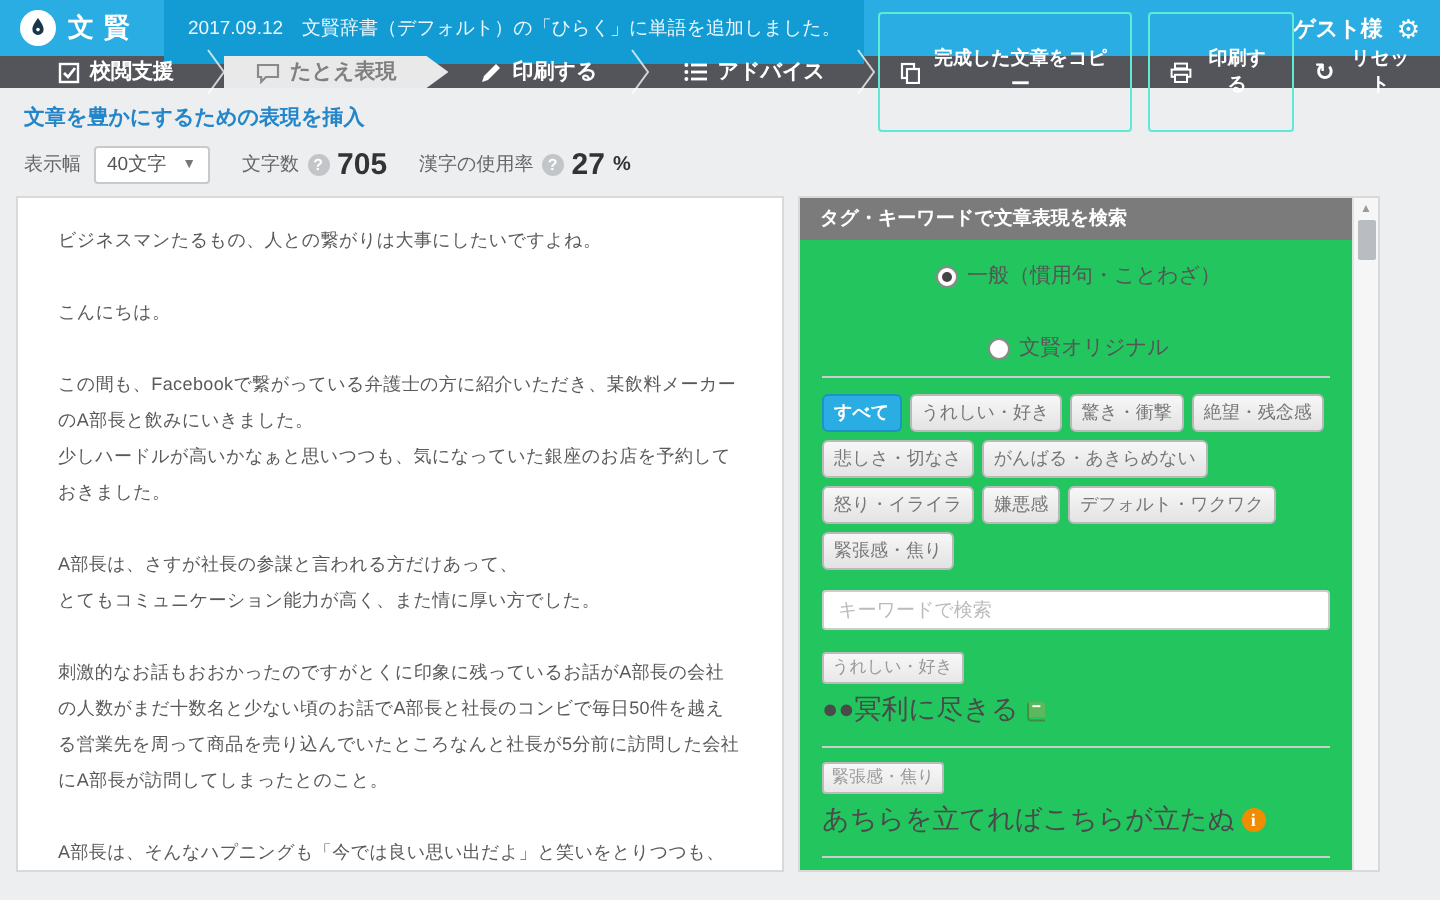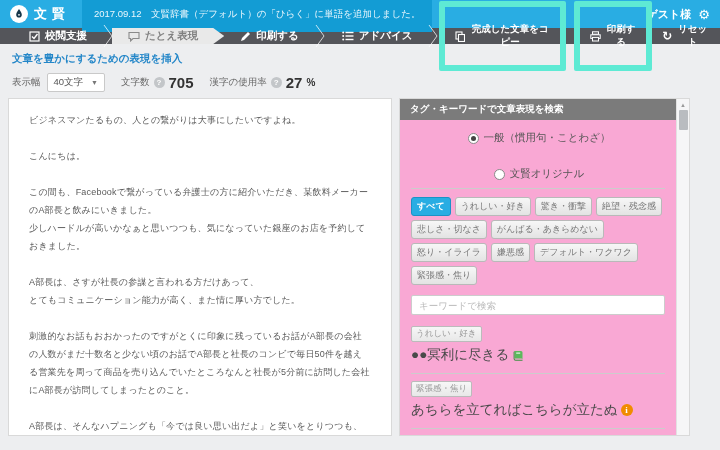--- a/index.html
+++ b/index.html
@@ -35,21 +35,21 @@
     display:flex; align-items:center; gap:5px; padding:0 16px;
     font-size:10.5px; font-weight:bold; color:#fff; cursor:pointer; white-space:nowrap;
   }
   .tab.active {
     background:#e9e9e9; color:#808080; padding-right:26px; margin-left:-2px;
     clip-path:polygon(0 0, calc(100% - 11px) 0, 100% 50%, calc(100% - 11px) 100%, 0 100%);
   }
   .chev { display:flex; align-items:center; }
   .tabbar-buttons { margin-left:auto; display:flex; align-items:center; gap:8px; padding-right:10px; }
   .bar-btn {
-    display:flex; align-items:center; gap:5px; border:6px solid #5eead4; border-radius:2px;
+    display:flex; align-items:center; gap:5px; border:1px solid #5eead4; border-radius:2px;
     color:#fff; font-size:9.5px; font-weight:bold; padding:16px 10px; background:transparent; cursor:pointer;
     font-family:inherit;
   }
   .bar-btn.borderless { border:none; padding:4px 2px; }
   .icon-reset { font-size:12px; line-height:1; }
   
   .subheader { padding:8px 10px 0 12px; }
   .insert-link { color:#2386c8; font-size:10.5px; font-weight:bold; cursor:pointer; display:inline-block; }
   .stats { display:flex; align-items:center; margin-top:7px; gap:6px; font-size:9.5px; color:#666; }
   .select-box {
@@ -70,21 +70,21 @@
   .editor-panel {
     width:384px; background:#fff; border:1px solid #d9d9d9;
     padding:12px 20px; overflow:hidden; height:100%;
   }
   .editor-panel p {
     font-size:9px; line-height:18px; color:#5a5a5a; white-space:pre-line;
     margin-bottom:18px; letter-spacing:.2px;
   }
   
   .sidebar {
-    width:291px; background:#f9a8d4; border:1px solid #d9d9d9; position:relative;
+    width:291px; background:#22c55e; border:1px solid #d9d9d9; position:relative;
     height:100%; overflow:hidden;
   }
   .sb-header {
     height:21px; background:#7b7b7b; color:#fff; font-size:9.5px; font-weight:bold;
     display:flex; align-items:center; padding:0 10px;
   }
   .sb-body { padding:8px 24px 0 11px; }
   .radio-row { display:flex; align-items:center; gap:22px; padding:3px 0 7px 2px; border-bottom:1px solid #ccc;flex-direction:column; }
   .radio-opt { display:flex; align-items:center; gap:5px; font-size:10.5px; color:#555; cursor:pointer; }
   .radio-circle {

